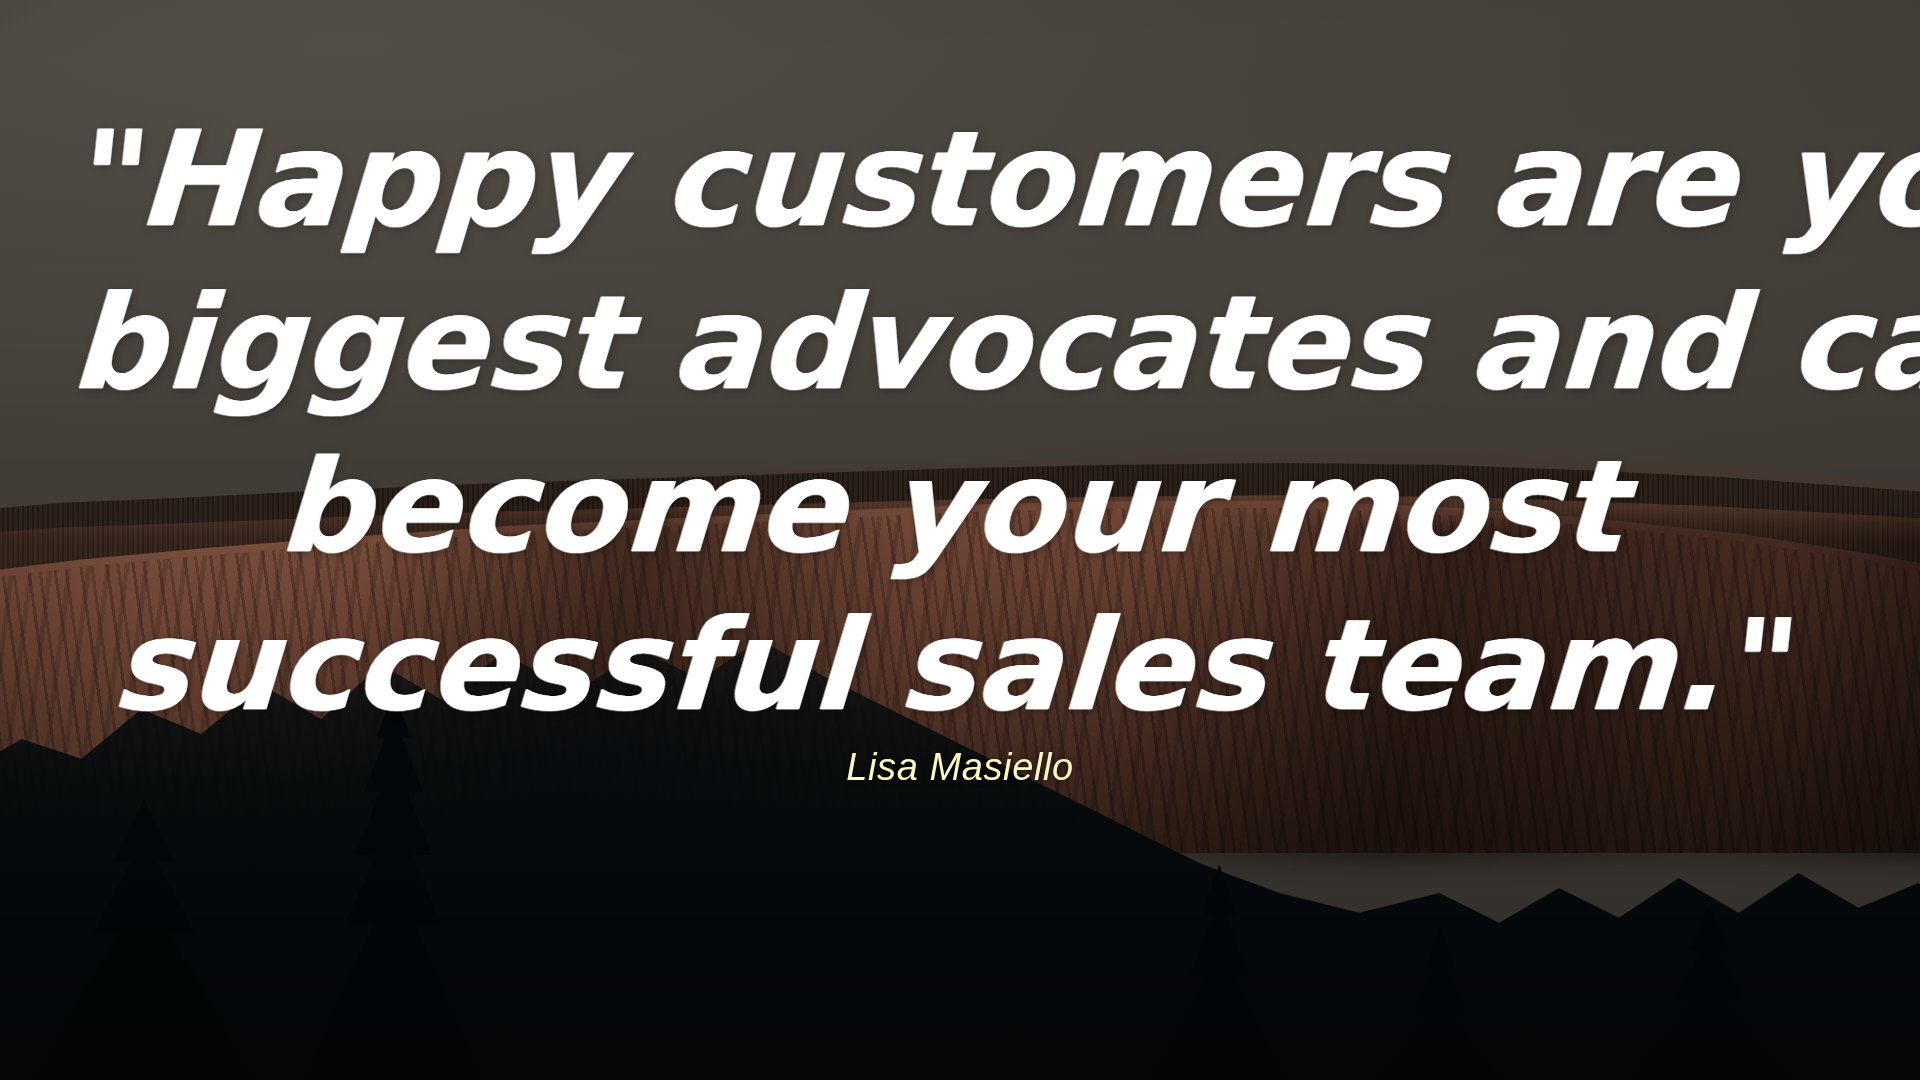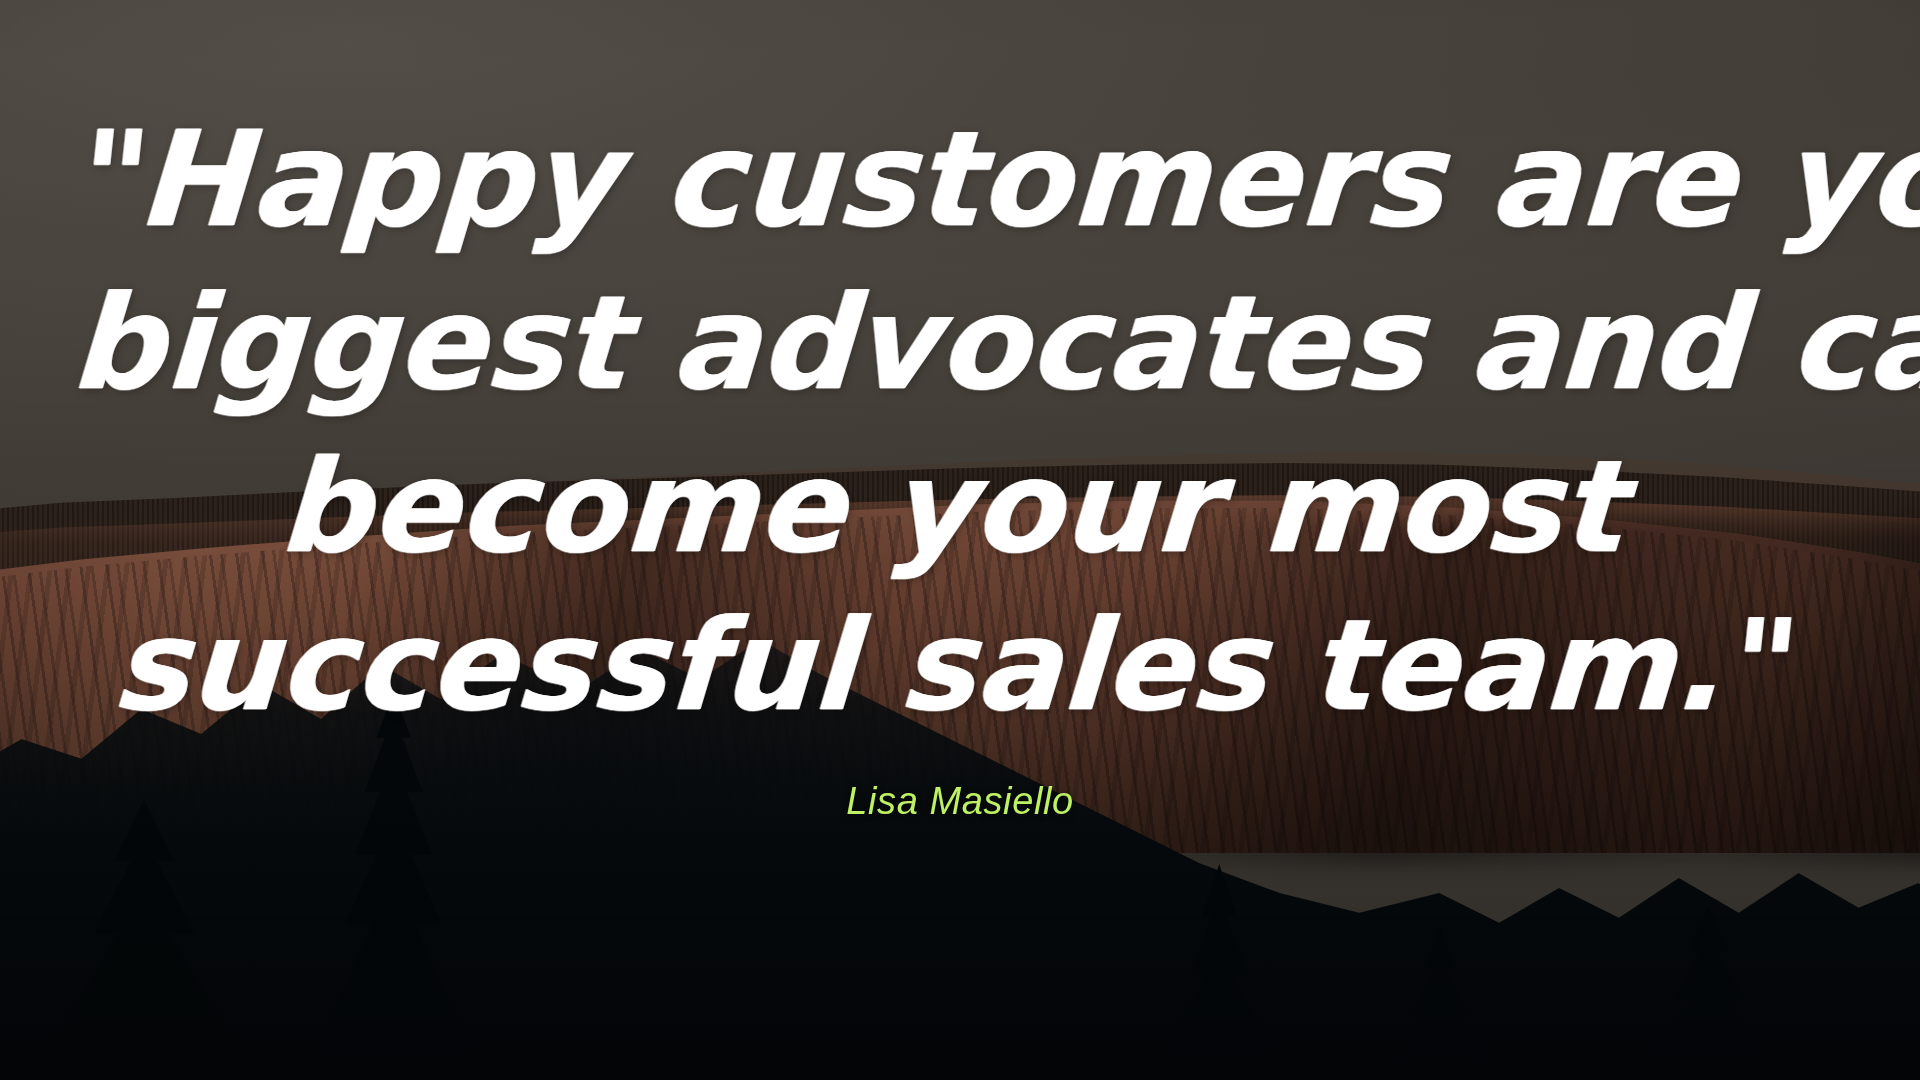--- a/index.html
+++ b/index.html
@@ -253,27 +253,26 @@
       -1px 0 0 rgba(255,255,255,0.55),
        0 1px 0 rgba(255,255,255,0.45),
        2px 2px 9px rgba(0,0,0,0.30);
   }
   .quote-line.l1 { font-size: 132px; }
   .quote-line.l2 { font-size: 130px; }
   .quote-line.l3 { font-size: 128px; }
   .quote-line.l4 { font-size: 126px; }
 
   .attribution {
-    margin-top: 34px;
     font-family: "Liberation Sans", sans-serif;
     font-style: italic;
     font-weight: 300;
     font-size: 38px;
     letter-spacing: 0.6px;
-    color: #bef264;
+    color: #fef9c3;
     text-align: center;
     text-shadow: 0 1px 6px rgba(0,0,0,0.55);
   }
 </style>
 </head>
 <body>
 
 <div class="stage">
 
   <div class="photo">

